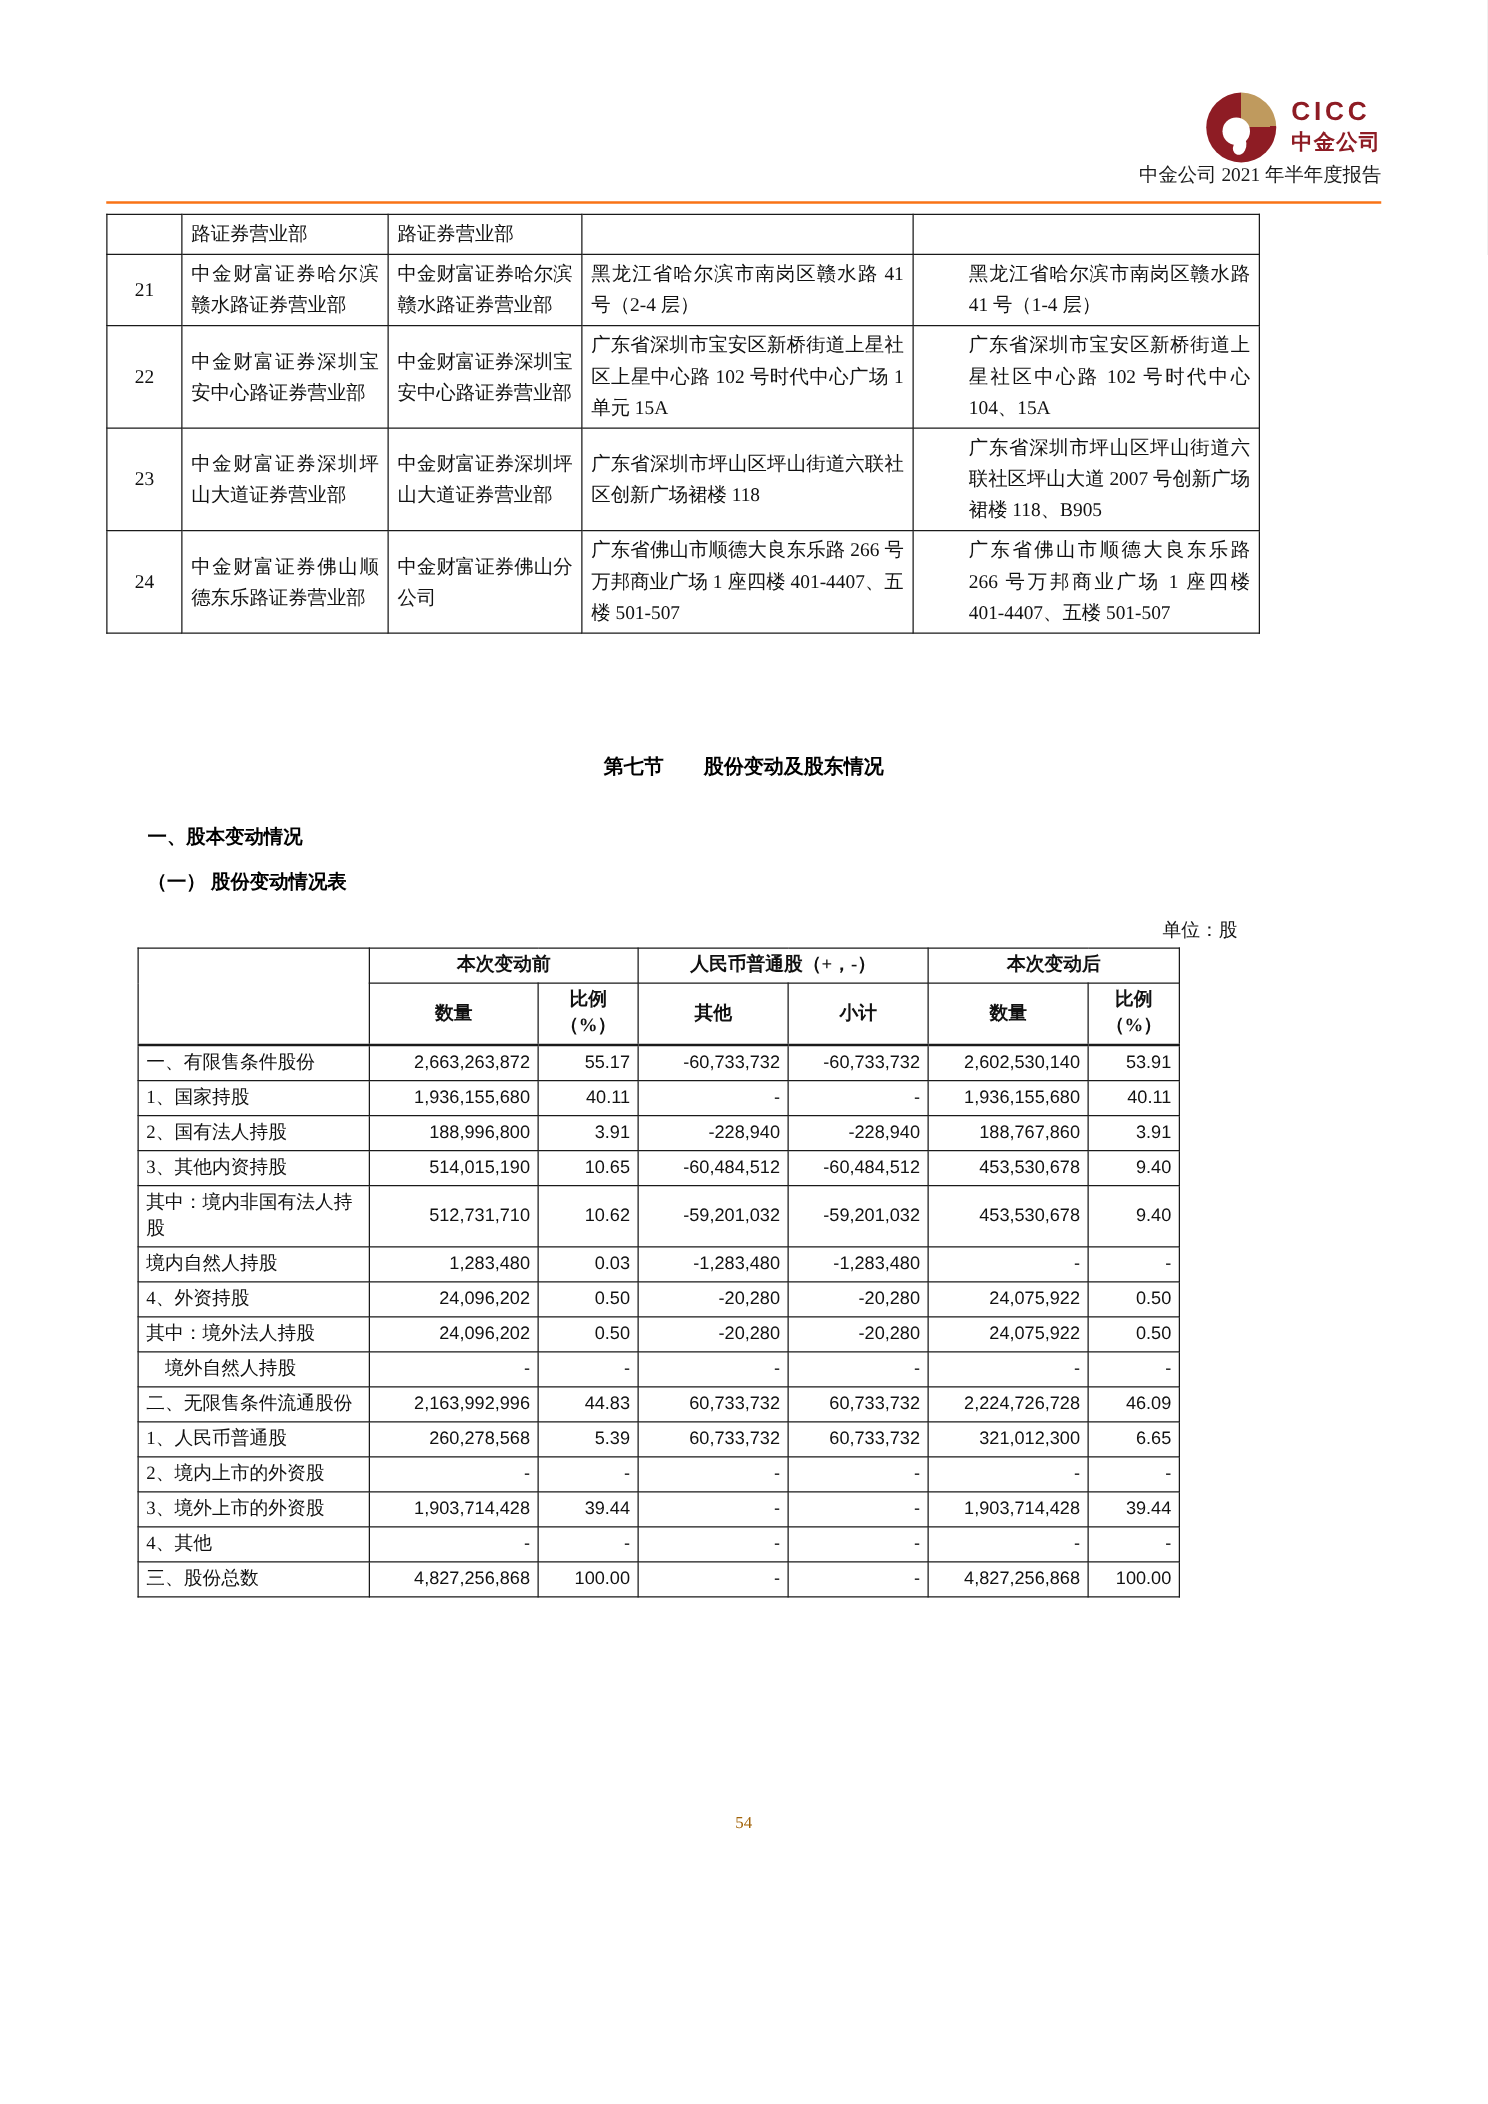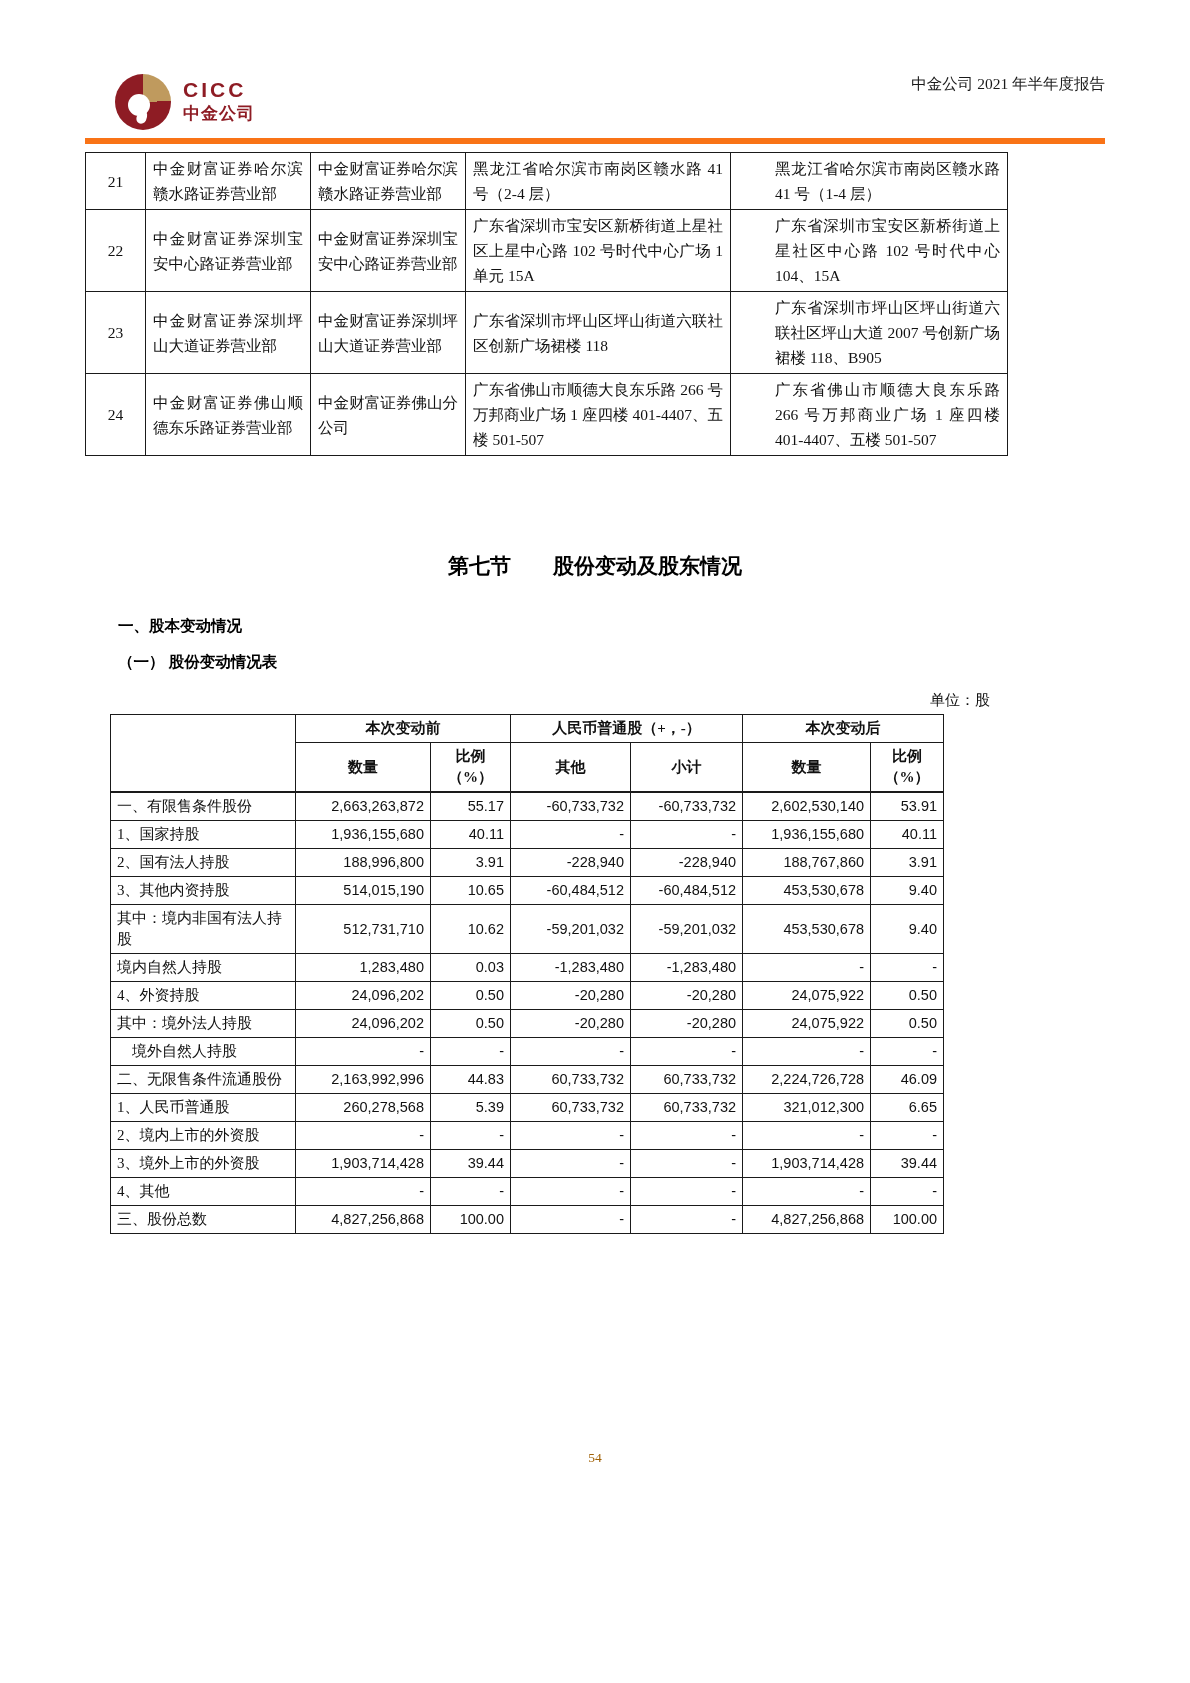--- a/index.html
+++ b/index.html
@@ -10,23 +10,24 @@
     margin:0 auto;
     background:#ffffff;
     font-family:"Liberation Serif","DejaVu Serif",serif;
     color:#111;
     overflow:hidden;
   }
   .content { padding:74px 85px 0 85px; }
 
   
   .hdr {
-    display:flex; justify-content:space-between; align-items:flex-start;
-    border-bottom:6px solid #f97316;
+    display:flex; justify-content:space-between; align-items:flex-end;
+    border-bottom:2px solid #f97316;
     padding-bottom:8px;
+    flex-direction:column;
   }
   .logo-row { display:flex; align-items:center; gap:12px; margin-left:30px; }
   .logo-mark {
     width:56px; height:56px; border-radius:50%;
     background:conic-gradient(#bf9a5e 0deg 88deg, #8e1c24 88deg 360deg);
     position:relative; flex:0 0 auto;
   }
   .logo-mark::after {
     content:""; position:absolute; width:22px; height:22px;
     background:#fff; border-radius:50%; left:13px; top:20px;
@@ -54,21 +55,21 @@
   .branch-table .c-name2{ width:155px; }
   .branch-table .c-addr1{ width:265px; }
   .branch-table .c-addr2{ width:277px;padding-left:44px; }
   .branch-table .c-name1,.branch-table .c-name2,
   .branch-table .c-addr1,.branch-table .c-addr2 { text-align:justify; }
 
   
   .sec-title {
     margin-top:96px; text-align:center;
     font-family:"Liberation Sans","DejaVu Sans",sans-serif;
-    font-size:21px; font-weight:bold; color:#000;
+    font-size:16px; font-weight:bold; color:#000;
   }
   .subhead {
     font-family:"Liberation Sans","DejaVu Sans",sans-serif;
     font-size:15.5px; font-weight:bold; color:#000;
     margin:17px 0 0 33px; line-height:1.2;
   }
   .subhead.first { margin-top:37px; }
   .unit-line {
     width:880px; margin:20px 0 4px 25px;
     text-align:right; font-size:15px;
@@ -116,20 +117,27 @@
           <div class="logo-en">CICC</div>
           <div class="logo-zh">中金公司</div>
         </div>
       </div>
       <div class="report-title">中金公司 2021 年半年度报告</div>
     </div>
 
     <table class="branch-table">
       <tbody>
         <tr>
+          <td class="c-no"></td>
+          <td class="c-name1">路证券营业部</td>
+          <td class="c-name2">路证券营业部</td>
+          <td class="c-addr1"></td>
+          <td class="c-addr2"></td>
+        </tr>
+        <tr>
           <td class="c-no">21</td>
           <td class="c-name1">中金财富证券哈尔滨赣水路证券营业部</td>
           <td class="c-name2">中金财富证券哈尔滨赣水路证券营业部</td>
           <td class="c-addr1">黑龙江省哈尔滨市南岗区赣水路 41 号（2-4 层）</td>
           <td class="c-addr2">黑龙江省哈尔滨市南岗区赣水路 41 号（1-4 层）</td>
         </tr>
         <tr>
           <td class="c-no">22</td>
           <td class="c-name1">中金财富证券深圳宝安中心路证券营业部</td>
           <td class="c-name2">中金财富证券深圳宝安中心路证券营业部</td>

